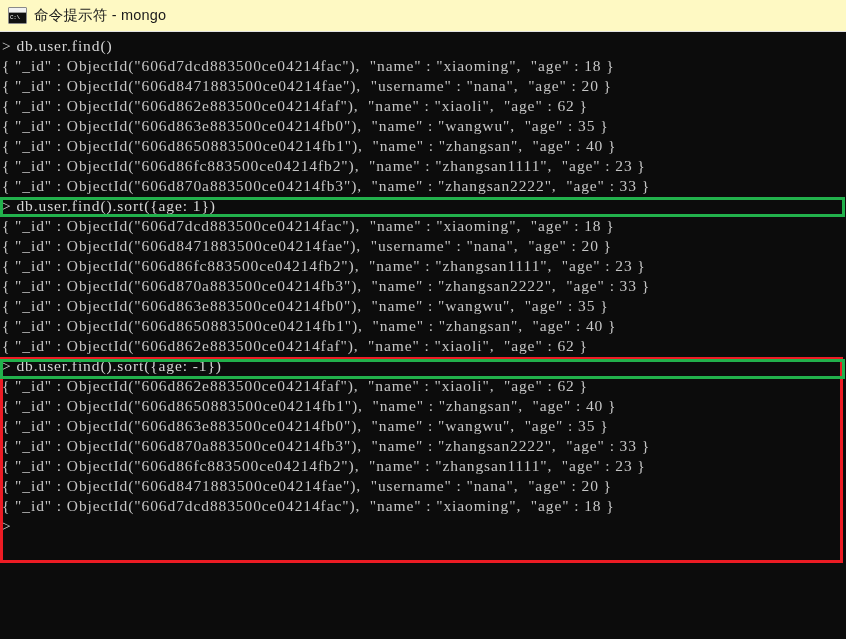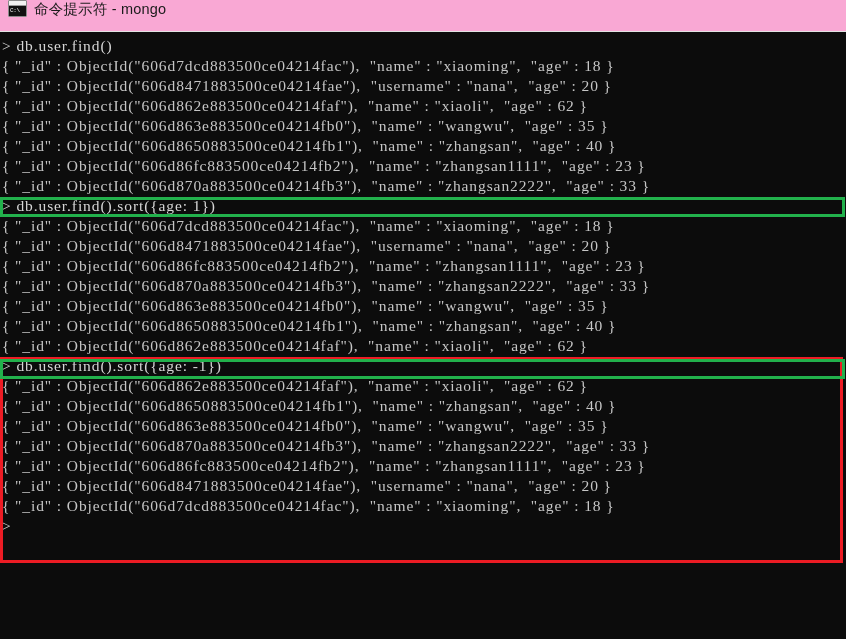--- a/index.html
+++ b/index.html
@@ -7,22 +7,22 @@
     width:846px;height:639px;
     background:#0c0c0c;
     font-family:"Liberation Serif", serif;
     overflow:hidden;
   }
   #app{position:relative;width:846px;height:639px;overflow:hidden;background:#0c0c0c;}
 
   
   .titlebar{
     position:absolute;left:0;top:0;width:846px;height:32px;
-    background:#f9a8d4;
-    display:flex;
+    background:#fef9c3;
+    display:flex;align-items:center;
     box-sizing:border-box;padding-left:8px;
     border-bottom:1px solid #e2e2e2;
   }
   .cmd-icon{
     width:17px;height:15px;
     background:#e8e8e8;
     border:1px solid #8a8a8a;
     position:relative;
     flex:0 0 auto;
     margin-right:7px;

